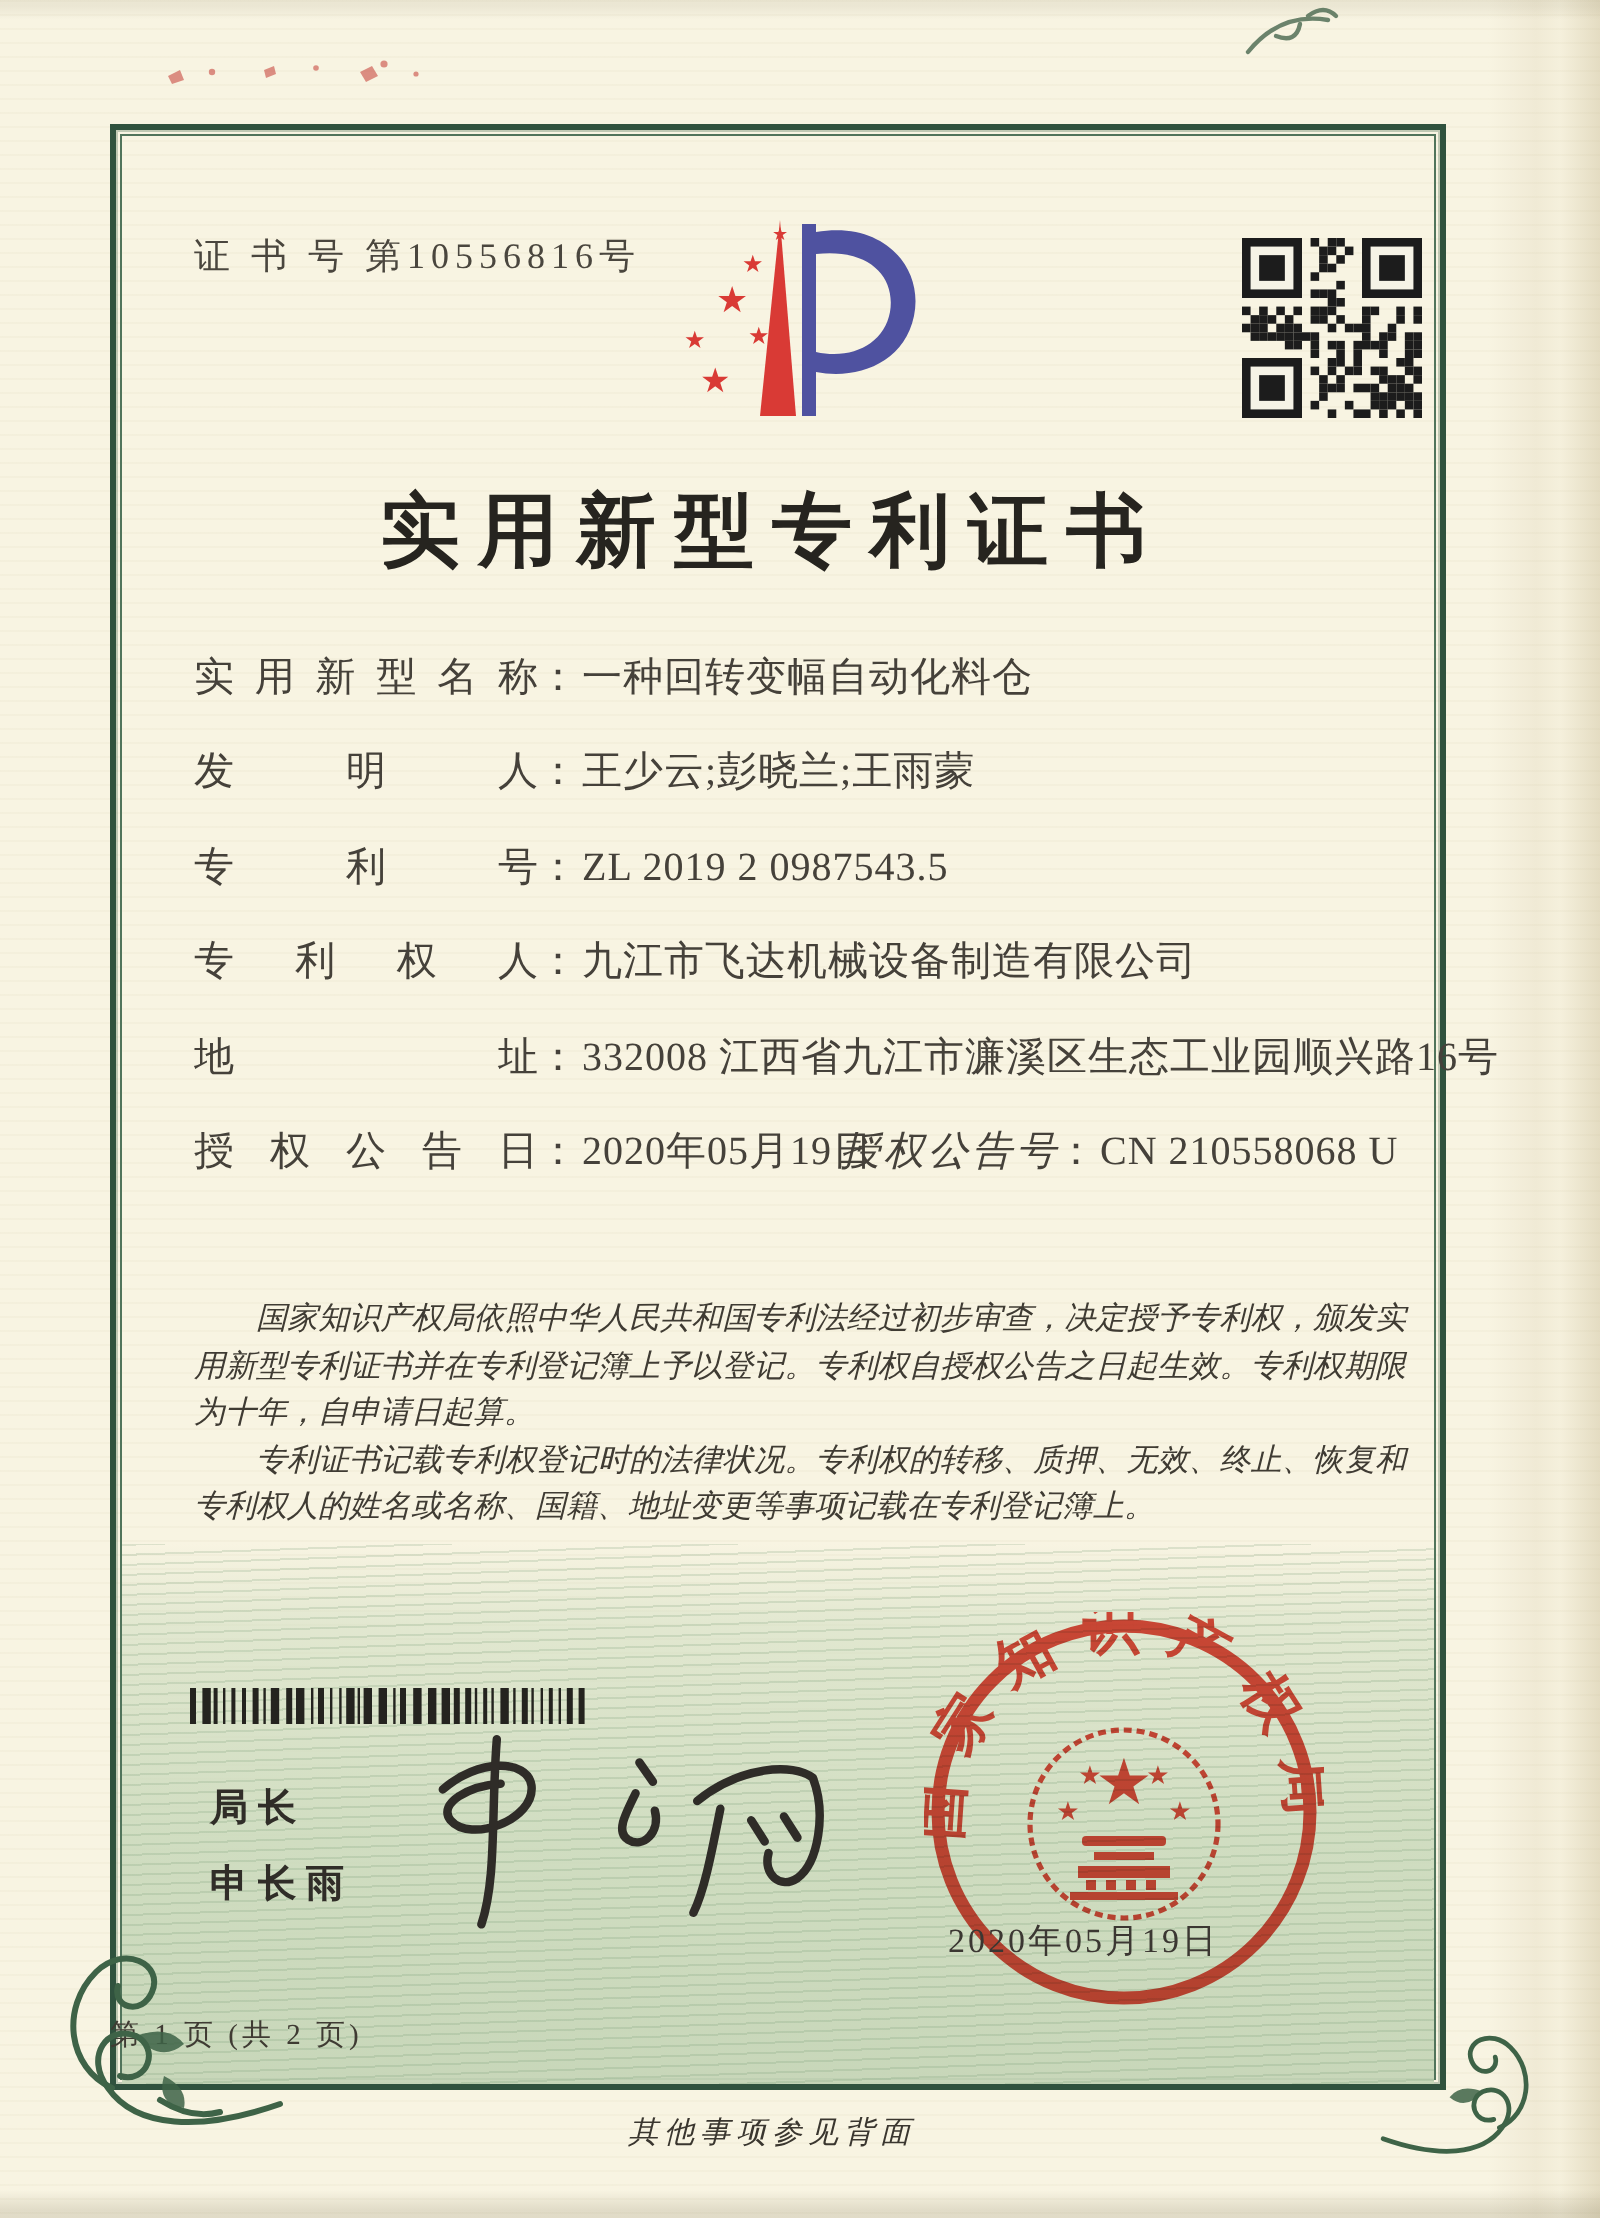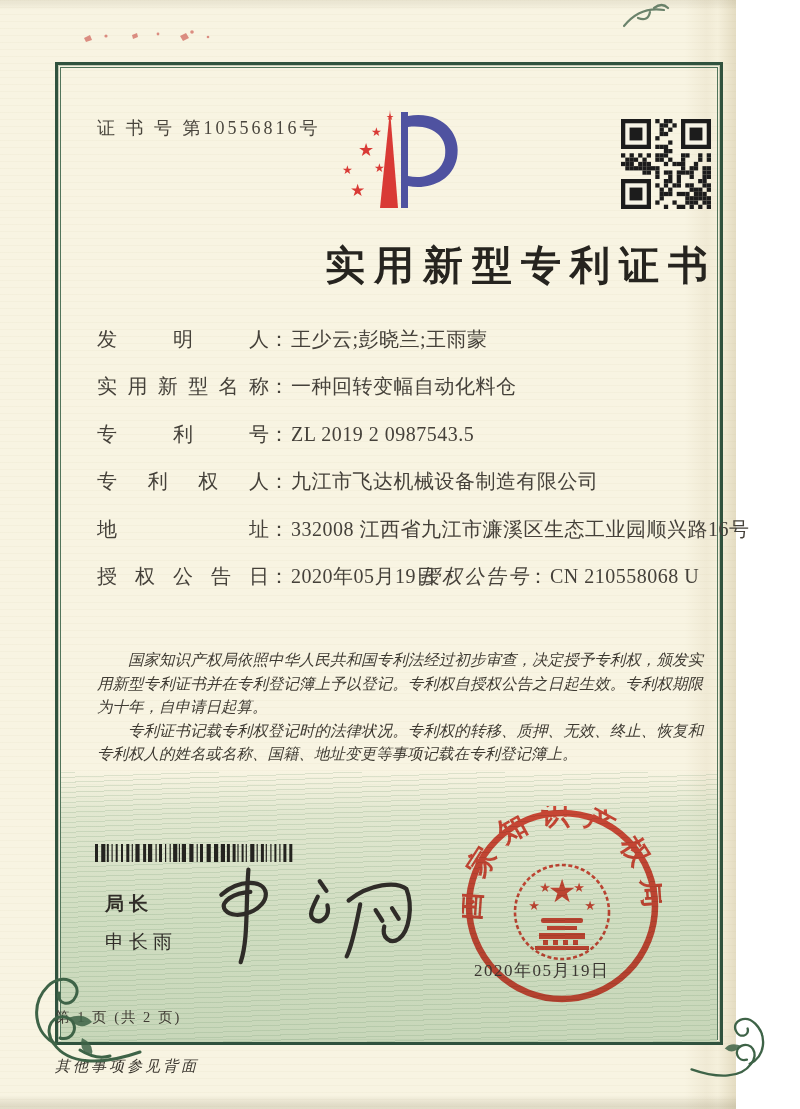--- a/index.html
+++ b/index.html
@@ -1,56 +1,56 @@
 <!DOCTYPE html>
 <html><head>
 <meta charset="utf-8">
 <style>
   html,body{margin:0;padding:0;}
   body{width:800px;height:1109px;font-family:"Liberation Serif",serif;overflow:hidden;}
-  .page{position:relative;width:736px;height:1109px;
+  .page{position:relative;width:800px;height:1109px;
     background:
       repeating-linear-gradient(180deg, rgba(190,180,140,.07) 0 1px, rgba(0,0,0,0) 1px 7px),
       linear-gradient(90deg,#f8f4e2 0 93%,#f0ead5 96%,#f5f0dc 97.5%,#e4dcc2 100%);
   }
   .page::after{content:"";position:absolute;inset:0;pointer-events:none;
     background:linear-gradient(0deg, rgba(120,110,80,.18) 0 4px, rgba(0,0,0,0) 14px),
                linear-gradient(180deg, rgba(120,110,80,.10) 0 3px, rgba(0,0,0,0) 10px);}
   
   .frame{position:absolute;left:55px;top:62px;width:662px;height:977px;
     border:3px solid #30523e;box-shadow:0 0 0 1px rgba(90,120,95,.35) inset;}
   .frame-inner{position:absolute;inset:2px;border:1px solid #51745b;}
   
   .band{position:absolute;left:61px;top:772px;width:656px;height:270px;z-index:1;
     background:
       repeating-linear-gradient(178deg, rgba(110,150,110,.20) 0 1px, rgba(0,0,0,0) 1px 5px),
       linear-gradient(180deg, rgba(205,220,190,0) 0, rgba(207,221,193,.55) 15%, rgba(201,217,187,.85) 55%, rgba(197,213,183,.95) 100%);}
   .txt{position:absolute;z-index:3;color:#45413a;}
   .cert-no{left:97px;top:116px;font-size:18px;letter-spacing:3px;color:#4a463e;}
   .logo{left:338px;top:96px;width:174px;height:132px;}
   .qr{left:621px;top:119px;width:90px;height:90px;}
-  .title{left:55px;top:238px;width:662px;text-align:right;font-size:40px;font-weight:700;
+  .title{left:55px;top:238px;width:662px;text-align:center;font-size:40px;font-weight:700;
     letter-spacing:9px;color:#26241f;}
   .rows{left:97px;top:325px;width:610px;}
   .row{position:relative;height:47.4px;font-size:20px;line-height:28px;white-space:nowrap;}
   .lbl{display:inline-block;width:172px;text-align:justify;text-align-last:justify;vertical-align:top;}
   .colon{display:inline-block;width:22px;vertical-align:top;}
   .val{letter-spacing:.5px;}
   .pair2{position:absolute;left:323px;top:0;}
   .pair2 .lbl{width:108px;font-style:italic;}
   .paras{left:97px;top:648px;width:606px;font-size:15.5px;line-height:23.5px;text-align:justify;color:#3f3b33;font-style:italic;}
   .paras p{margin:0;text-indent:2em;}
   .barcode{left:95px;top:844px;width:200px;height:18px;}
   .signer-title{left:105px;top:891px;font-size:19px;letter-spacing:5px;font-weight:600;color:#302d28;}
-  .signer-name{left:105px;top:929px;font-size:19px;letter-spacing:5px;font-weight:400;color:#302d28;}
+  .signer-name{left:105px;top:929px;font-size:19px;letter-spacing:5px;font-weight:700;color:#302d28;}
   .signature{left:206px;top:858px;width:212px;height:112px;}
   .seal{left:462px;top:806px;width:200px;height:200px;mix-blend-mode:multiply;z-index:4;}
   .seal-date{left:474px;top:959px;font-size:17px;letter-spacing:1.5px;color:#3b3732;z-index:5;}
   .footer-page{left:55px;top:1008px;width:662px;text-align:left;font-size:14.5px;letter-spacing:2px;color:#3f3b33;}
-  .back-note{left:55px;top:1057px;width:662px;font-size:15px;font-style:italic;
+  .back-note{left:55px;top:1057px;width:662px;text-align:center;font-size:15px;font-style:italic;
     letter-spacing:3px;color:#3a362f;}
   .ornament{position:absolute;z-index:2;}
   svg{display:block;}
 </style>
 </head>
 <body>
 
 <div class="page">
 
   <svg class="ornament" style="left:80px;top:22px" width="140" height="26" viewBox="0 0 140 26">
@@ -251,24 +251,24 @@
       <rect x="64" y="8" width="12" height="12" fill="#1c1c1c"></rect>
       <rect x="0" y="56" width="28" height="28" fill="#1c1c1c"></rect>
       <rect x="4" y="60" width="20" height="20" fill="#f6f3e6"></rect>
       <rect x="8" y="64" width="12" height="12" fill="#1c1c1c"></rect>
     </svg>
 
   <div class="txt title">实用新型专利证书</div>
 
   <div class="txt rows">
     <div class="row">
+      <span class="lbl">实用新型名称</span><span class="colon">：</span><span class="val">一种回转变幅自动化料仓</span>
+    </div>
+    <div class="row">
       <span class="lbl">发明人</span><span class="colon">：</span><span class="val">王少云;彭晓兰;王雨蒙</span>
-    </div>
-    <div class="row">
-      <span class="lbl">实用新型名称</span><span class="colon">：</span><span class="val">一种回转变幅自动化料仓</span>
     </div>
     <div class="row">
       <span class="lbl">专利号</span><span class="colon">：</span><span class="val">ZL 2019 2 0987543.5</span>
     </div>
     <div class="row">
       <span class="lbl">专利权人</span><span class="colon">：</span><span class="val">九江市飞达机械设备制造有限公司</span>
     </div>
     <div class="row">
       <span class="lbl">地址</span><span class="colon">：</span><span class="val">332008 江西省九江市濂溪区生态工业园顺兴路16号</span>
     </div>

